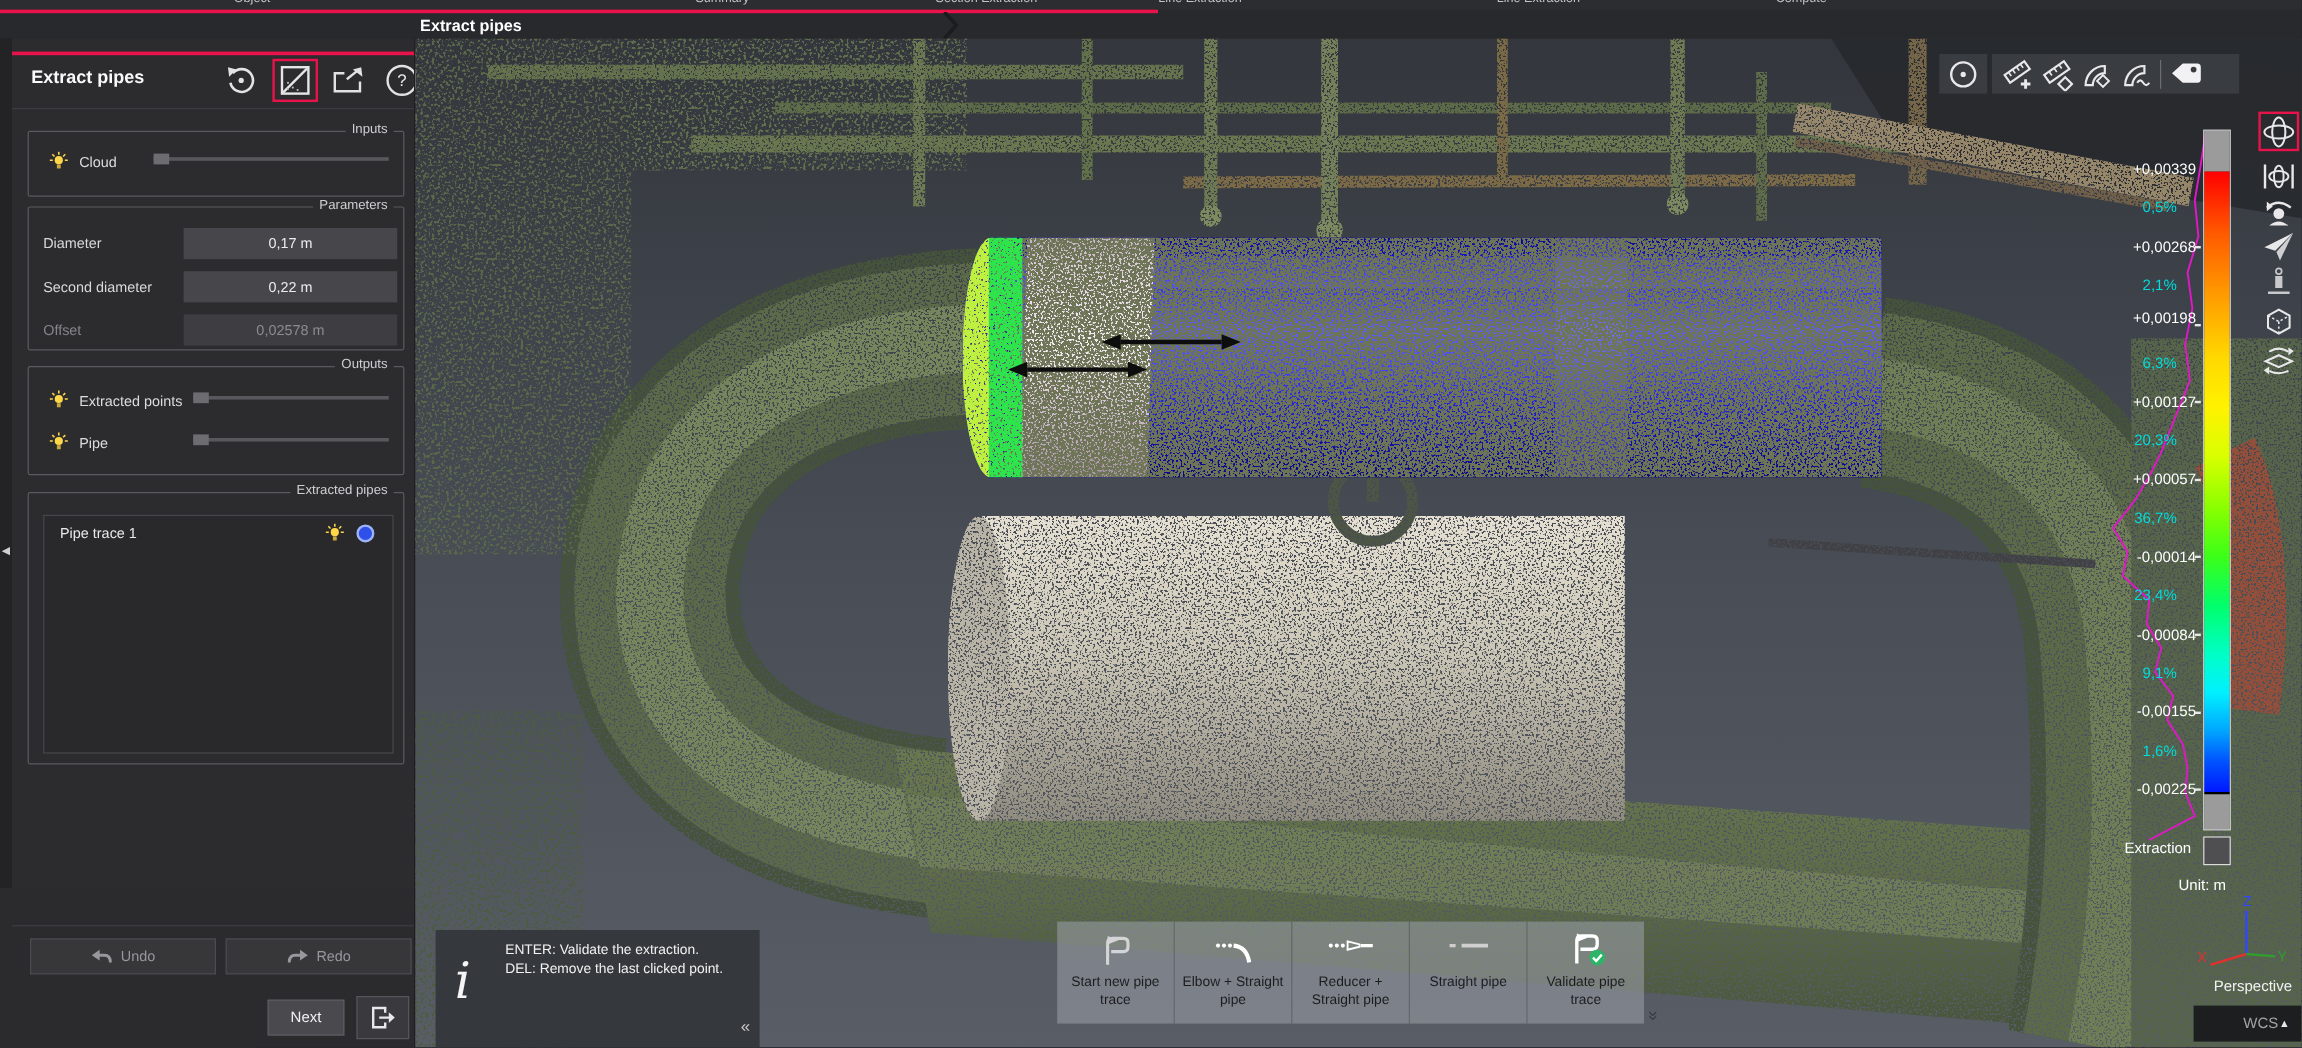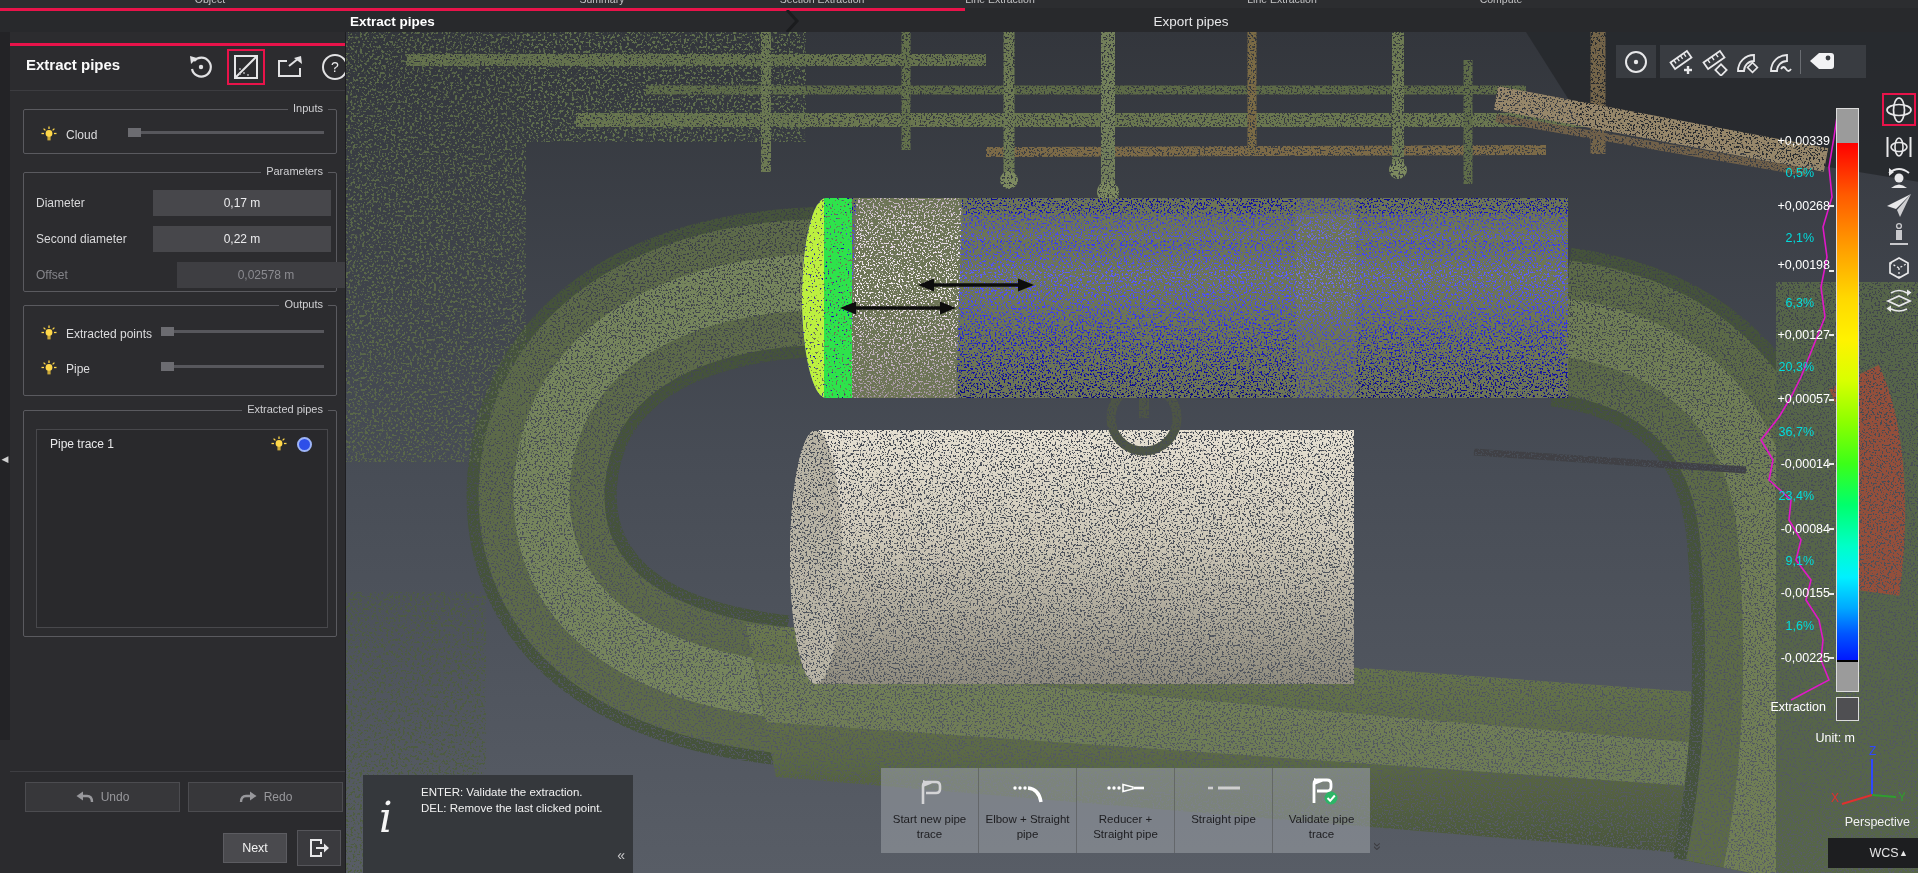--- a/index.html
+++ b/index.html
@@ -29,21 +29,21 @@
   .group-label{position:absolute;right:8px;top:-8px;background:#2c2c2f;padding:0 5px;font-size:11px;color:#cfcfd2;}
   .bulb{position:absolute;width:16px;height:16px;cursor:pointer;}
   .row-label{position:absolute;font-size:12px;color:#dcdcde;}
   .slider{position:absolute;height:9px;cursor:pointer;}
   .slider .track{position:absolute;left:0;top:3px;width:100%;height:3px;background:#57575c;}
   .slider .handle{position:absolute;left:0;top:0;width:13px;height:9px;background:#6c6c71;}
   .param-label{position:absolute;left:12px;font-size:12px;color:#d8d8da;}
   .param-value{position:absolute;left:129px;width:178px;height:26px;background:#47474b;
                display:flex;align-items:center;justify-content:center;font-size:12px;color:#ececee;cursor:text;}
   .disabled .param-label{color:#85858a;}
-  .disabled .param-value{color:#8b8b90;background:#3e3e42;margin-left:24px;}
+  .disabled .param-value{color:#8b8b90;background:#3e3e42;}
   #pipes-list{position:absolute;left:12px;top:18px;width:290px;height:197px;background:#29292c;border:1px solid #48484c;}
   #pipe-row{position:absolute;left:1px;top:1px;width:288px;height:26px;display:flex;align-items:center;cursor:pointer;}
   #pipe-row .name{margin-left:12px;font-size:12px;color:#e8e8ea;flex:1;}
   #pipe-color{width:15px;height:15px;border-radius:50%;background:#2e4fe8;border:2px solid #9db4f8;box-sizing:border-box;margin-right:14px;}
   #panel-footer{position:absolute;left:0;top:740px;width:345px;height:133px;background:#2b2b2e;}
   #footer-line1{position:absolute;left:10px;top:31px;width:335px;height:1px;background:#3e3e42;}
   .undo-btn{position:absolute;top:42px;width:155px;height:30px;background:#37373a;border:1px solid #4c4c50;box-sizing:border-box;
             display:flex;align-items:center;justify-content:center;gap:7px;font-size:12px;color:#98989c;cursor:pointer;}
   #next-btn{position:absolute;left:223px;top:93px;width:64px;height:30px;background:#4a4a4e;border:1px solid #5c5c61;box-sizing:border-box;
             display:flex;align-items:center;justify-content:center;font-size:12.5px;color:#f2f2f2;cursor:pointer;}
@@ -89,39 +89,38 @@
   #cb-values div:nth-of-type(9){top:651px}
   #cb-percents div:nth-of-type(1){top:166px}#cb-percents div:nth-of-type(2){top:231px}
   #cb-percents div:nth-of-type(3){top:296px}#cb-percents div:nth-of-type(4){top:360px}
   #cb-percents div:nth-of-type(5){top:425px}#cb-percents div:nth-of-type(6){top:489px}
   #cb-percents div:nth-of-type(7){top:554px}#cb-percents div:nth-of-type(8){top:619px}
   .cb-tick{position:absolute;left:1829px;width:5px;height:2px;background:#e8e8e8;}
   #undef-label{position:absolute;right:92px;top:700px;font-size:12.5px;color:#fff;}
   #unit-label{position:absolute;right:63px;top:731px;font-size:12.5px;color:#fff;}
   #proj-label{position:absolute;right:8px;top:815px;font-size:12.5px;color:#f2f2f2;}
   #wcs-bar{position:absolute;left:1828px;top:838px;width:90px;height:30px;background:#1d1e20;display:flex;align-items:center;cursor:pointer;}
-  #wcs-bar .cs{flex:1;text-align:center;font-size:12.5px;color:#e5e5e5;padding-left:41px;}
+  #wcs-bar .cs{flex:1;text-align:center;font-size:12.5px;color:#a3a3a3;padding-left:41px;}
   #wcs-bar .up{font-size:9px;color:#e8e8e8;margin-right:10px;}
   svg text{font-family:"Liberation Sans",sans-serif;}
 </style>
 </head>
 <body>
 
 <div id="topbar">
   <div id="steps-strip">
     <span class="step-label" style="left:210px">Object</span>
     <span class="step-label" style="left:602px">Summary</span>
     <span class="step-label" style="left:822px">Section Extraction</span>
     <span class="step-label" style="left:1000px">Line Extraction</span>
     <span class="step-label" style="left:1282px">Line Extraction</span>
     <span class="step-label" style="left:1501px">Compute</span>
   </div>
   <div id="red-line"></div>
   <div class="wiz-tab active" style="left:0;width:785px">Extract pipes</div>
-  <div class="wiz-tab" style="left:806px;width:770px">Export pipes</div>
   <svg id="tab-divider" width="22" height="22">
     <polyline points="3,0 13,11 3,22" stroke="#1b1c1e" stroke-width="3" fill="none"></polyline>
   </svg>
 </div>
 
 <div id="panel-strip">
   <div id="panel-collapse">◀</div>
 </div>
 
 <div id="left-panel">
@@ -156,21 +155,21 @@
     </svg>
   </div>
   <div class="hdr-icon" style="left:308px">
     <svg width="28" height="28" viewBox="0 0 28 28">
         <circle cx="14" cy="14" r="12" stroke="#e2e2e4" stroke-width="2" fill="none"></circle>
       </svg>
     <span style="position:absolute;font-size:14px;color:#e8e8ea;">?</span>
   </div>
   <div id="panel-hdr-line"></div>
 
-  <div class="group" style="top:77px;height:45px;">
+  <div class="group" style="top:77px;height:55px;">
     <div class="group-label">Inputs</div>
     <div class="bulb" style="left:17px;top:16px;">
       <svg width="16" height="16" viewBox="0 0 16 16">
         <g stroke="#ffd84a" stroke-width="1.3">
           <line x1="8" y1="0.5" x2="8" y2="3"></line>
             <line x1="2.6" y1="2.6" x2="4.4" y2="4.4"></line>
             <line x1="13.4" y1="2.6" x2="11.6" y2="4.4"></line>
           <line x1="0.5" y1="7.5" x2="3" y2="7.5"></line>
             <line x1="13" y1="7.5" x2="15.5" y2="7.5"></line>
         </g>

